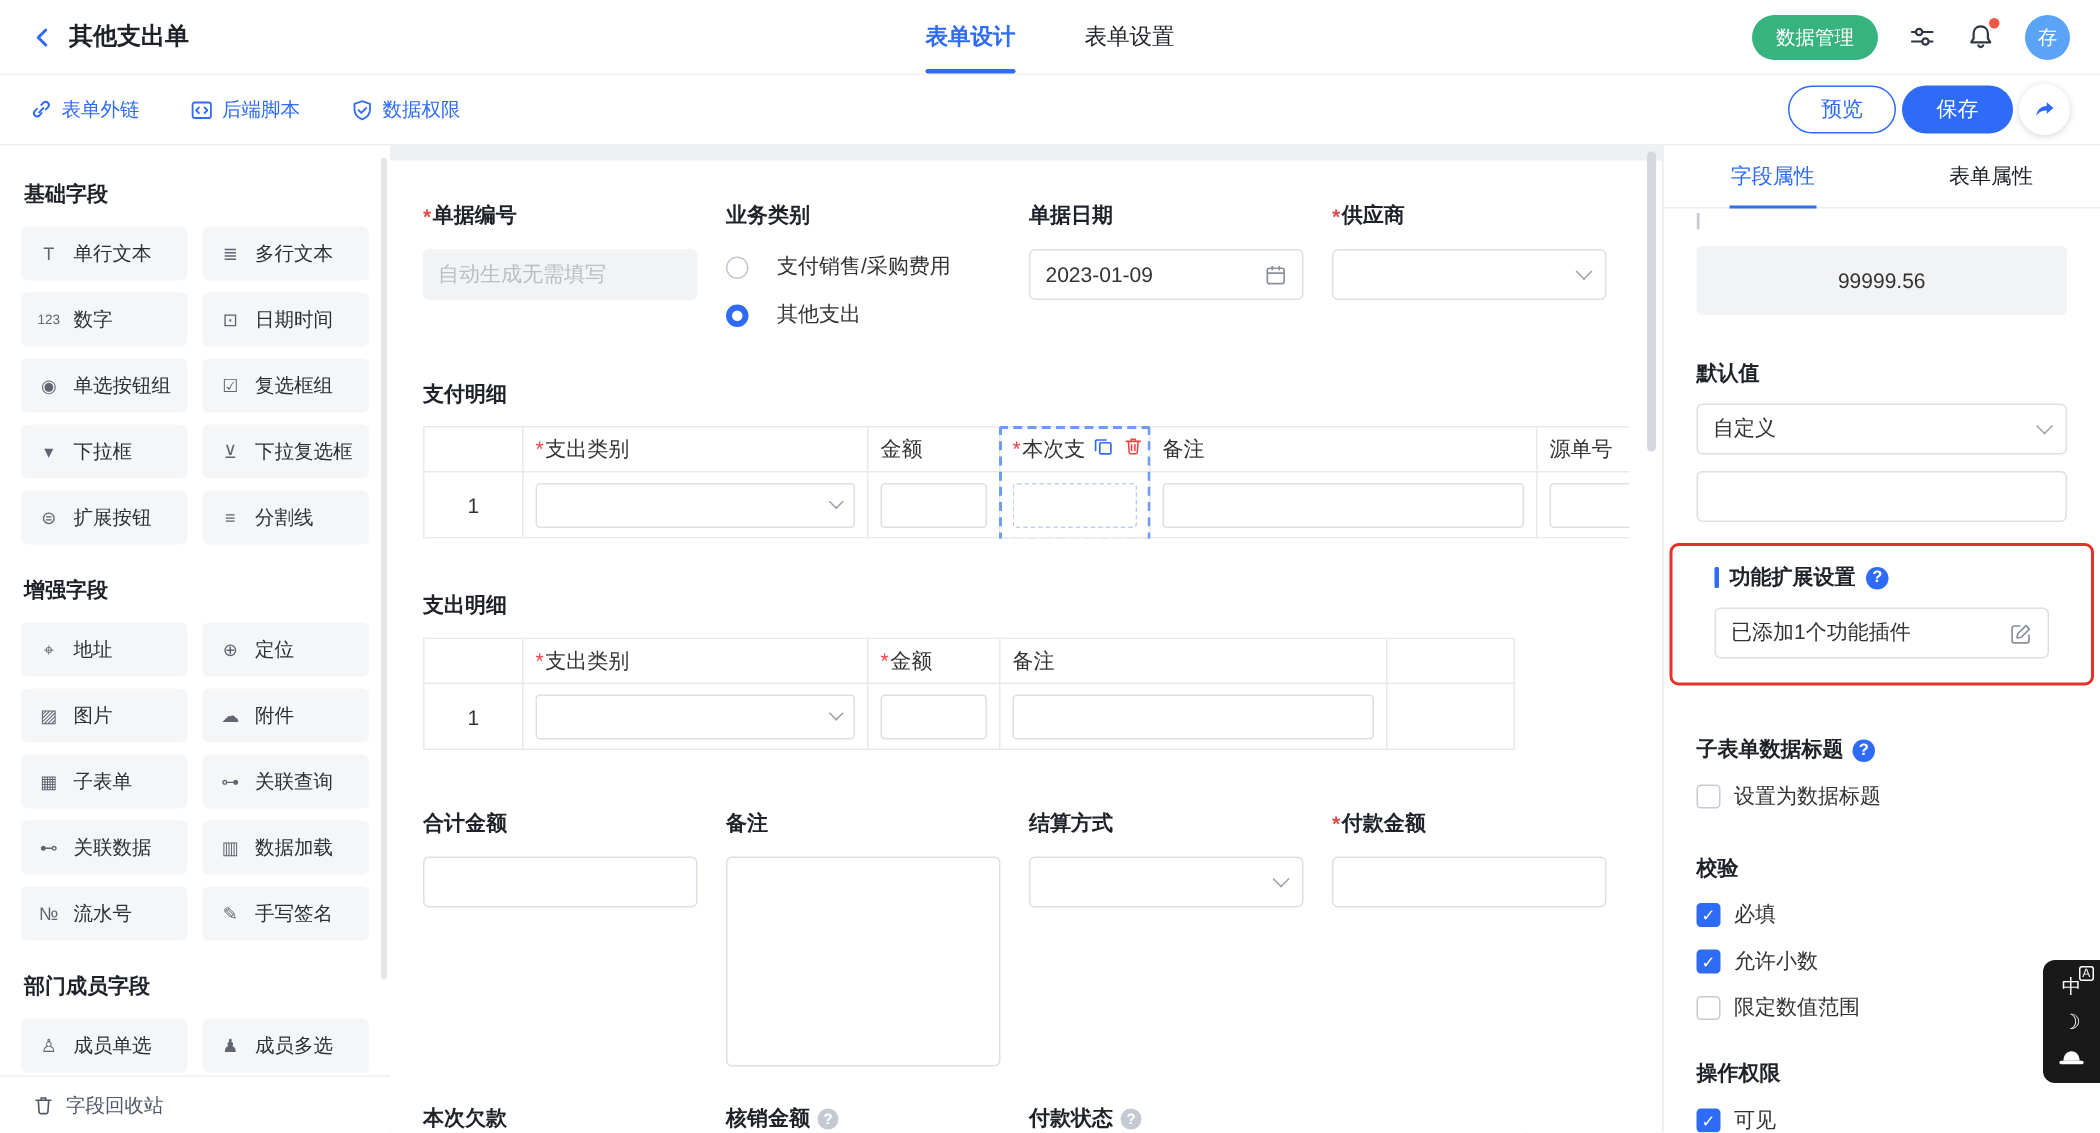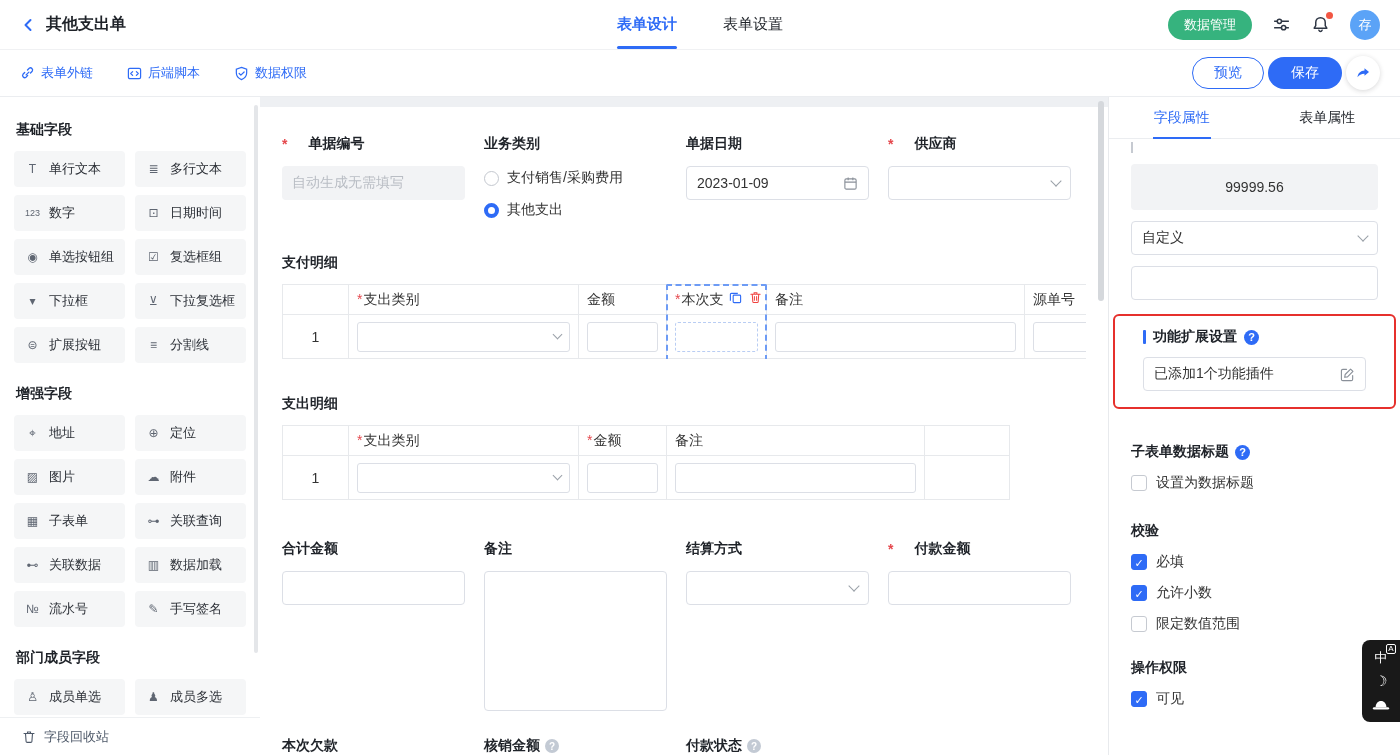--- a/index.html
+++ b/index.html
@@ -41,27 +41,27 @@
   .sb-scroll{position:absolute;right:2px;top:8px;width:4px;height:548px;background:#e4e6e9;border-radius:2px;cursor:pointer}
   .sb-recycle{position:absolute;bottom:0;left:0;width:100%;height:38px;background:#fff;border-top:1px solid #eef0f2;display:flex;align-items:center;gap:8px;padding:0 22px;color:#4e5969;font-size:13px;cursor:pointer}
 
   
   .canvas{flex:1;background:#eef0f3;position:relative;overflow:hidden}
   .form-sheet{position:absolute;top:10px;left:0;right:0;bottom:0;background:#fff;padding:28px 22px 0;overflow:hidden}
   .canvas-scroll{position:absolute;top:4px;right:4px;width:6px;height:200px;background:#d5d8dc;border-radius:3px;cursor:pointer}
 
   .f-row{display:flex;gap:19px}
   .f-col{width:183px;flex:none}
-  .f-label{font-weight:600;color:#1f2329;margin-bottom:13px;font-size:14px;display:flex;align-items:center;gap:20px}
+  .f-label{font-weight:600;color:#1f2329;margin-bottom:13px;font-size:14px;display:flex;align-items:center;gap:0}
   .req::before{content:"*";color:#e5484d;margin-right:1px}
   .inp{height:34px;border:1px solid #dcdfe6;border-radius:4px;background:#fff;display:flex;align-items:center;padding:0 10px;font-size:14px;color:#333;width:100%}
   .inp.gray{background:#f2f3f5;border:none;color:#b9bdc4}
   .select{justify-content:space-between;cursor:pointer}
   .chev{width:8px;height:8px;border-right:1.5px solid #9aa0a8;border-bottom:1.5px solid #9aa0a8;transform:rotate(45deg);margin-top:-4px;flex:none}
-  .radio-row{display:flex;align-items:center;gap:8px;height:24px;margin-bottom:8px;font-size:14px;color:#333;cursor:pointer}
+  .radio-row{display:flex;align-items:center;gap:19px;height:24px;margin-bottom:8px;font-size:14px;color:#333;cursor:pointer}
   .radio{width:15px;height:15px;border-radius:50%;border:1px solid #c4c8cf;background:#fff;flex:none}
   .radio.checked{border:4.5px solid #2e6bf6}
   .section-title{font-weight:700;color:#1f2329;font-size:14px;margin-bottom:12px}
   .textarea{height:140px;border:1px solid #dcdfe6;border-radius:4px;background:#fff;width:100%}
 
   .tbl-wrap{position:relative;width:100%;overflow:hidden}
   .dtable{border-collapse:collapse;table-layout:fixed;background:#fff}
   .dtable td{border:1px solid #e7e9ec;padding:0 8px;height:30px;font-size:14px;color:#333;overflow:hidden;white-space:nowrap}
   .dtable tr.body td{height:44px}
   .rownum{text-align:center;color:#4e5969}
@@ -496,20 +496,21 @@
         </div>
       <div class="p-tab">
           <span>表单属性</span>
         </div>
     </div>
 
     <div class="p-clip"><span class="cb"></span></div>
 
     <div class="gray-box">99999.56</div>
 
+    <div class="p-label">默认值</div>
     <div class="inp select p-gap">
         <span>自定义</span>
         <span class="chev"></span>
       </div>
     <div class="inp p-gap"></div>
 
     <div class="red-box">
       <div class="plug-title">
         <span class="blue-bar"></span>
         <span>功能扩展设置</span>

